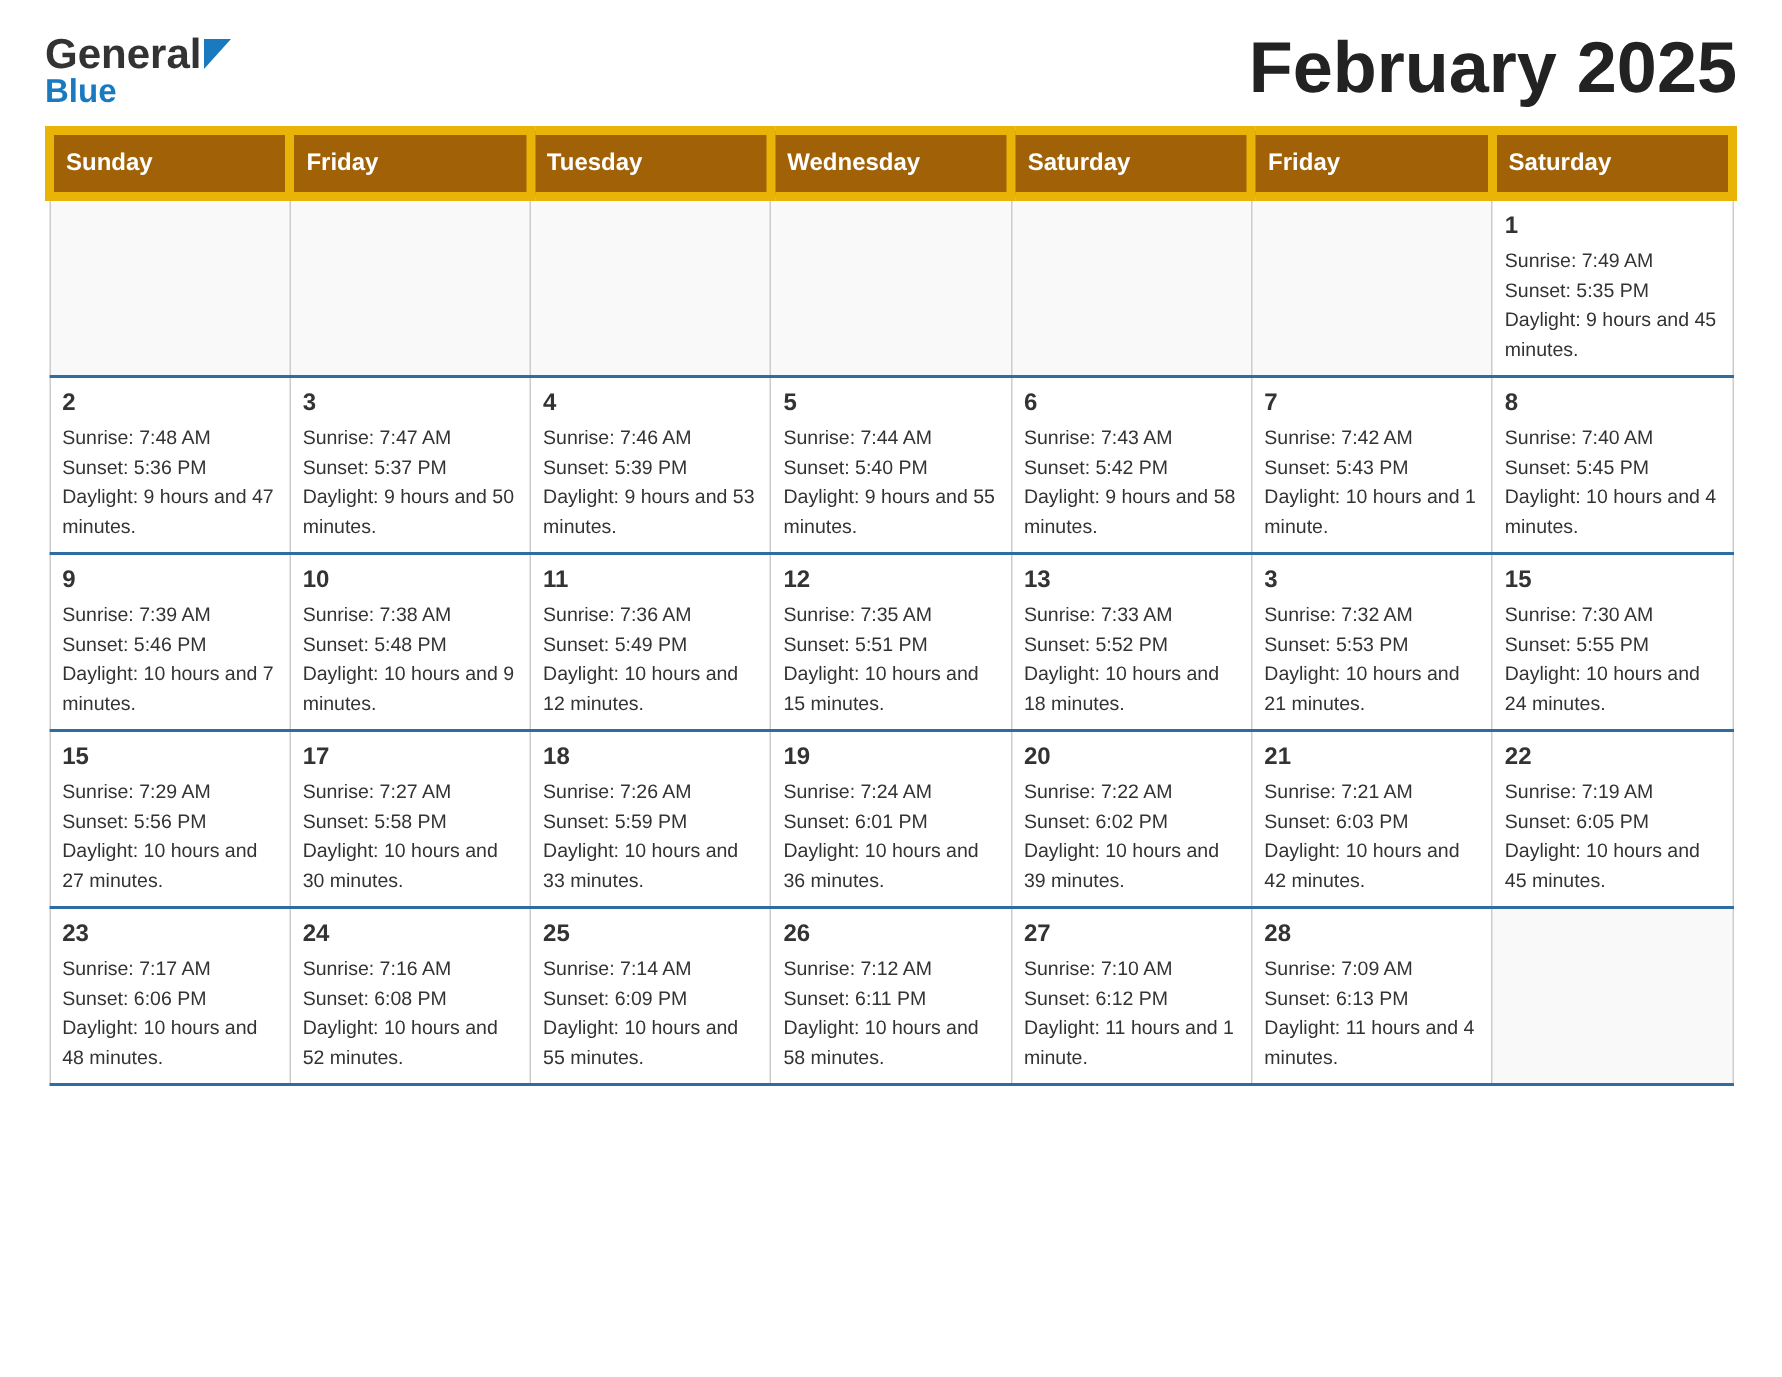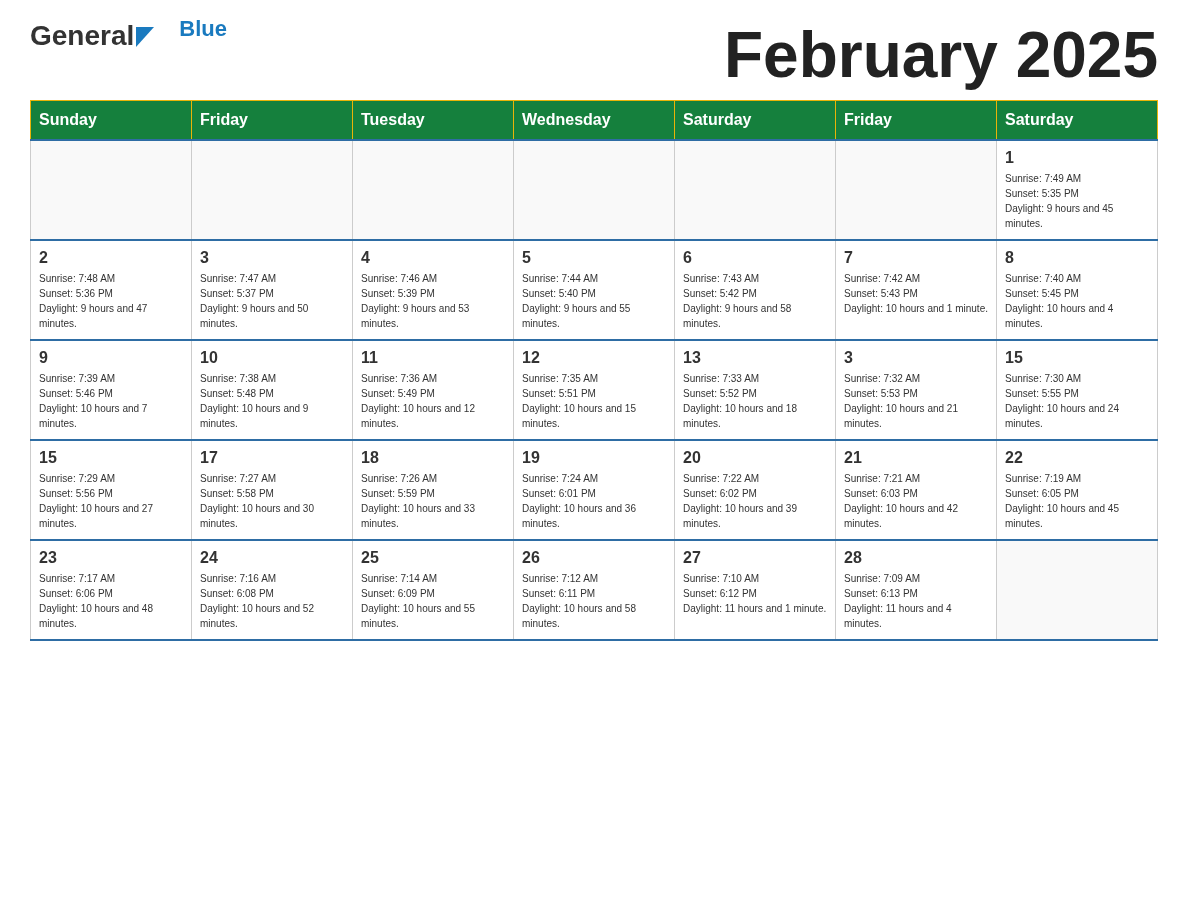--- a/index.html
+++ b/index.html
@@ -11,73 +11,72 @@
       min-height: 918px;
     }
     .header {
       display: flex;
       justify-content: space-between;
       align-items: flex-start;
       margin-bottom: 10px;
     }
     .logo {
       display: flex;
-      flex-direction: row;
+      flex-direction: column;
       align-items: flex-start;
-      gap: 25px;
     }
     .title-block {
       text-align: right;
     }
     .title-block h1 {
-      font-size: 64px;
+      font-size: 48px;
       font-weight: bold;
       color: #222;
       line-height: 1.1;
     }
     .title-block h2 {
       font-size: 20px;
       font-weight: normal;
       color: #333;
       margin-top: 4px;
     }
     .calendar {
       width: 100%;
       border-collapse: collapse;
       border: 1px solid #ccc;
     }
     .calendar th {
-      background-color: #15803d;
+      background-color: #a16207;
       color: #fff;
       padding: 10px 8px;
       font-size: 16px;
       font-weight: bold;
       text-align: left;
-      border: 1px solid #eab308;
+      border: 6px solid #eab308;
     }
     .calendar td {
       vertical-align: top;
       padding: 8px;
       border: 1px solid #ccc;
       width: 14.28%;
       min-height: 110px;
       font-size: 13px;
       color: #333;
     }
     .calendar tr {
       border-bottom: 2px solid #2e6da4;
     }
     .day-number {
       font-size: 16px;
       font-weight: bold;
       margin-bottom: 4px;
       display: block;
     }
     .day-info {
-      font-size: 10px;
+      font-size: 13px;
       line-height: 1.5;
       color: #333;
     }
     .empty-cell {
       background: #f9f9f9;
     }
     .logo-wrapper {
       display: flex;
       align-items: center;
     }

